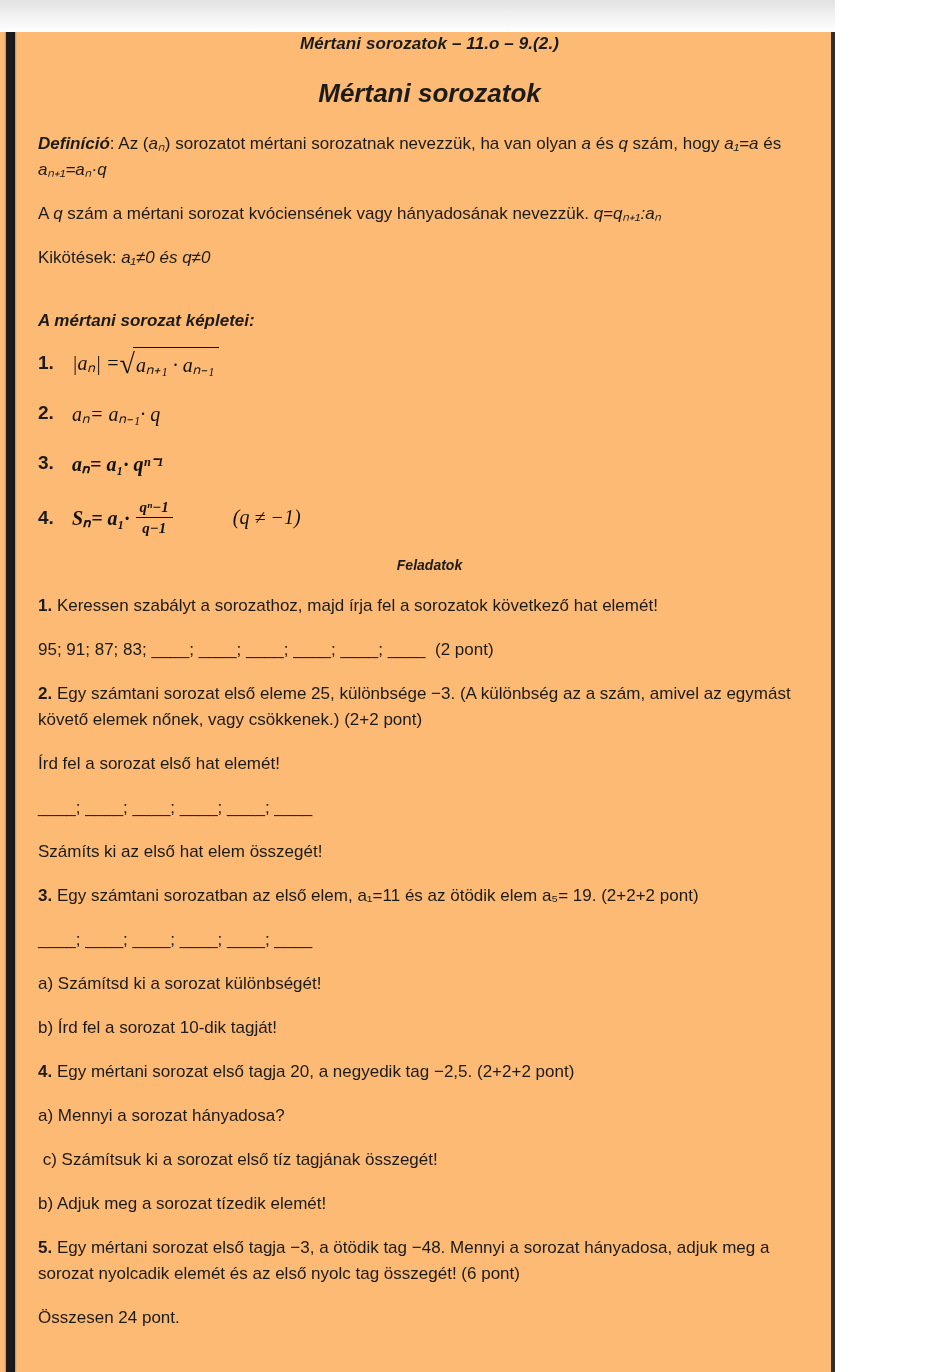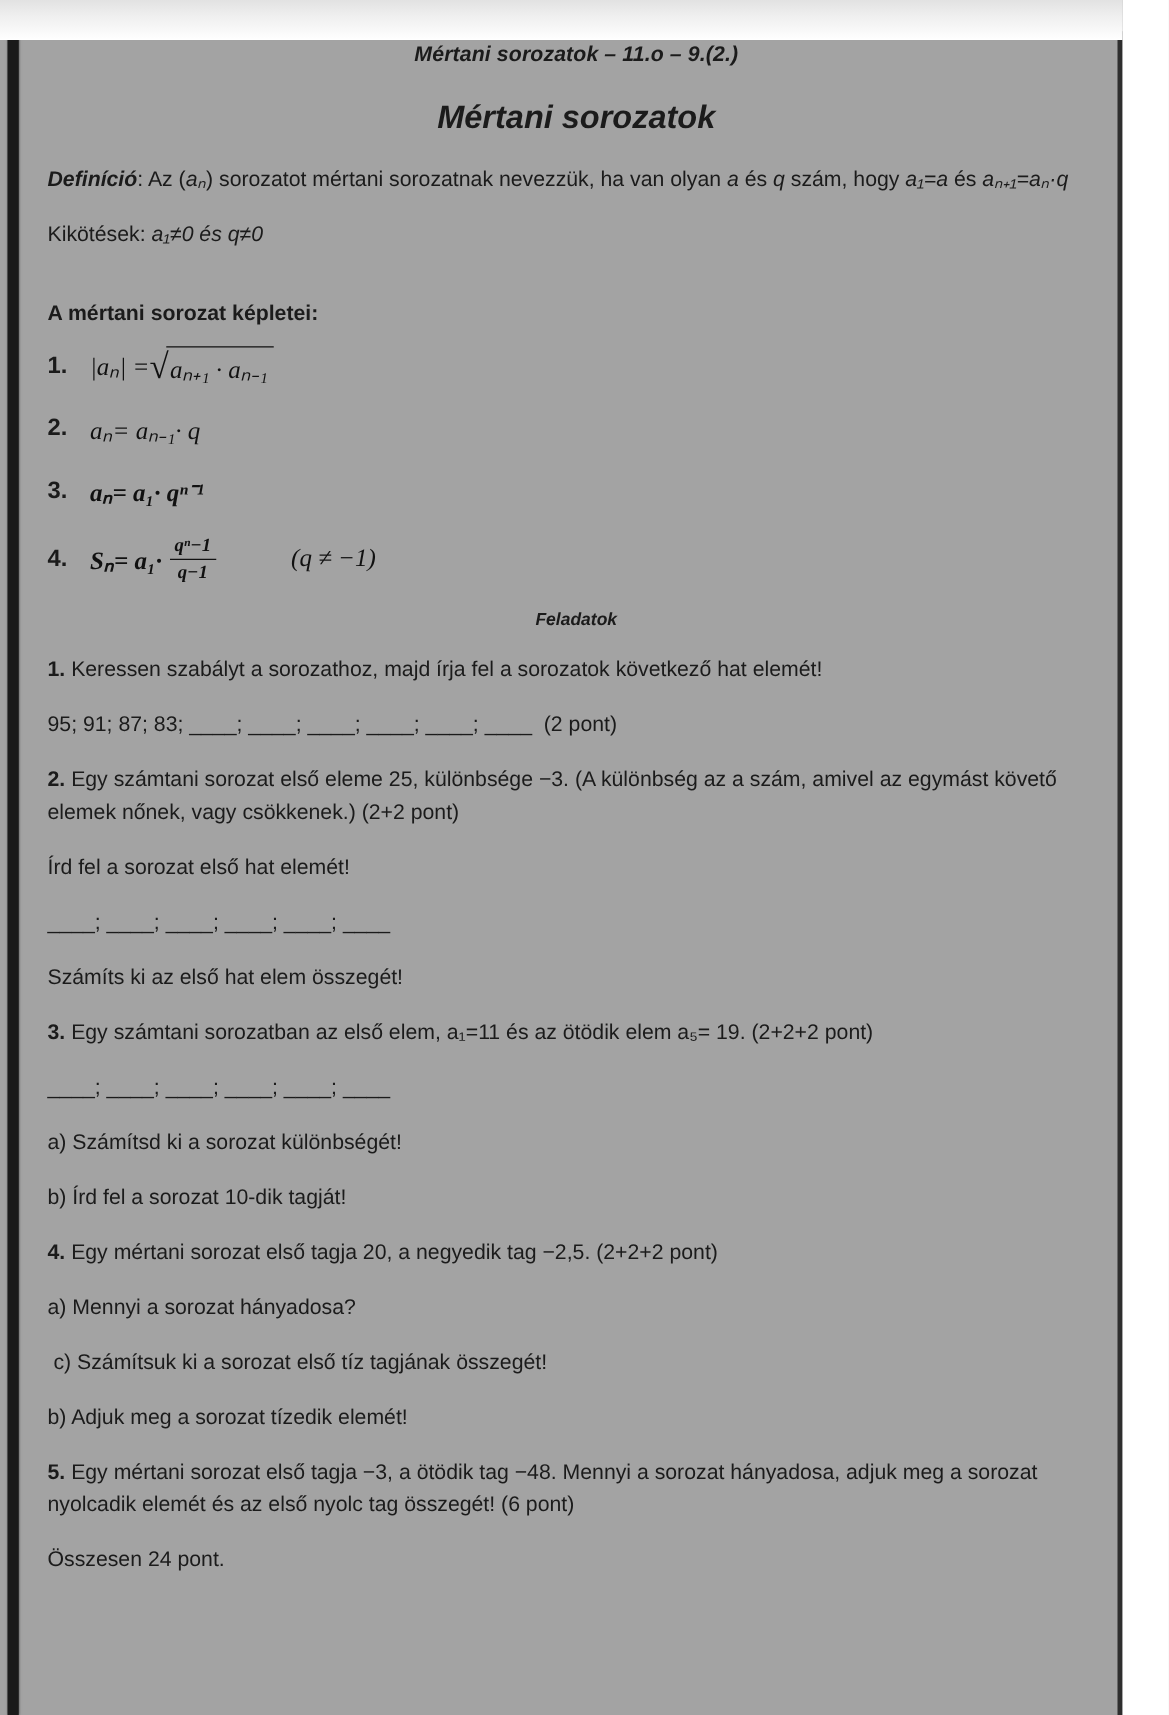--- a/index.html
+++ b/index.html
@@ -1,22 +1,22 @@
 <!DOCTYPE html>
 <html lang="hu"><head>
 <meta charset="utf-8">
 <style>
   * { margin:0; padding:0; box-sizing:border-box; }
   html,body { background:#ffffff; }
   body { font-family:"Liberation Sans", sans-serif; color:#1b1b1b; }
 
   .page {
     position:relative;
-    width:898px; height:1372px;
-    background:#a3a3a3;
+    width:835px; height:1372px;
+    background:#fdba74;
     overflow:hidden;
   }
 
   .top-shade {
     position:absolute; left:0; top:0; width:935px; height:32px;
     background:linear-gradient(180deg,#e2e2e2 0%, #efefef 40%, #ffffff 100%);
     z-index:3;
   }
   .left-edge-bar {
     position:absolute; left:6px; top:25px; bottom:0; width:9px;
@@ -43,21 +43,21 @@
     font-size:26px; margin-bottom:22px;
   }
 
   p.body-line { font-size:17px; line-height:26px; margin-bottom:18px; }
   p.pre { white-space:pre-wrap; }
 
   .it { font-style:italic; }
   .bd { font-weight:bold; }
 
   .formulas-heading {
-    font-size:17px; font-weight:bold; 
+    font-size:17px; font-weight:bold; font-style:italic;
     margin-bottom:16px;
     margin-top:40px;
   }
 
   .formula-row {
     display:flex; align-items:center;
     margin:0 0 20px 0; min-height:30px;
   }
   .formula-num {
     font-weight:bold; font-size:19px; width:34px; flex:0 0 34px;
@@ -96,20 +96,21 @@
   <div class="top-shade"></div>
   <div class="left-edge-bar"></div>
   <div class="right-edge-bar"></div>
 
   <div class="content">
 
     <div class="header-title">Mértani sorozatok – 11.o – 9.(2.)</div>
     <div class="main-title">Mértani sorozatok</div>
 
     <p class="body-line"><span class="it bd">Definíció</span><span>: Az (</span><span class="it">aₙ</span><span>) sorozatot mértani sorozatnak nevezzük, ha van olyan </span><span class="it">a</span><span> és </span><span class="it">q</span><span> szám, hogy </span><span class="it">a₁=a</span><span> és </span><span class="it">aₙ₊₁=aₙ·q</span></p>
+    <p class="body-line"><span>A </span><span class="it">q</span><span> szám a mértani sorozat kvóciensének vagy hányadosának nevezzük. </span><span class="it">q=qₙ₊₁:aₙ</span></p>
     <p class="body-line"><span>Kikötések: </span><span class="it">a₁≠0 és q≠0</span></p>
 
     <div class="formulas-heading">A mértani sorozat képletei:</div>
 
     <div class="formula-row">
       <span class="formula-num">1.</span>
       <span class="formula-expr">
         <span>|aₙ| = </span>
         <span class="radical-sign">√</span>
         <span class="sqrt-body">aₙ₊₁ · aₙ₋₁</span>

